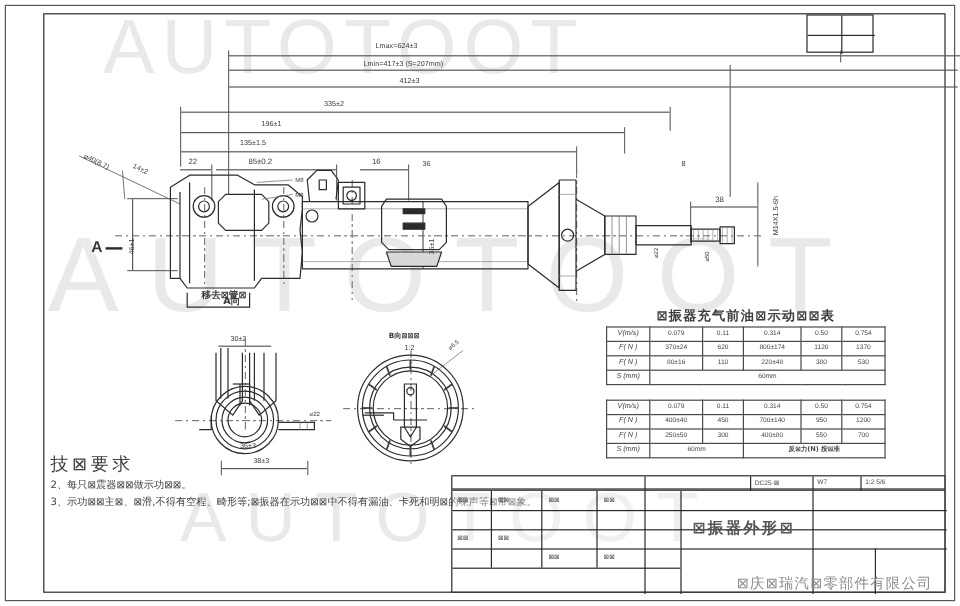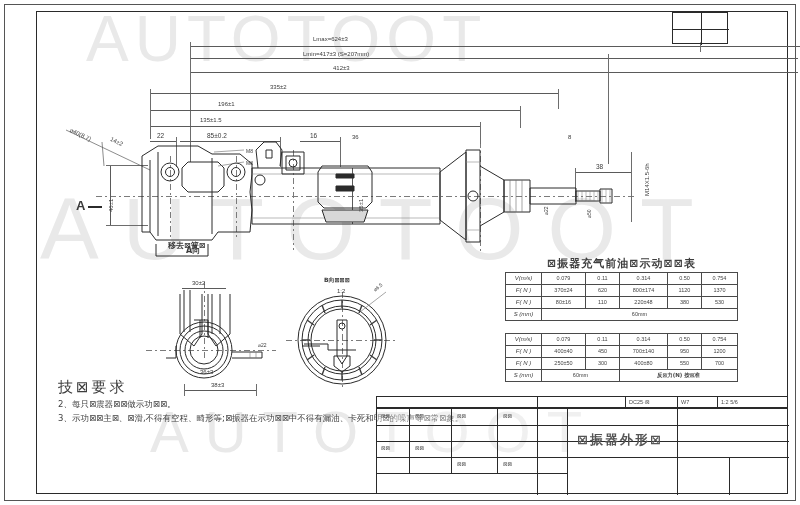--- a/index.html
+++ b/index.html
@@ -424,21 +424,21 @@
       </tr>
       <tr>
         <td class="lab">S (mm)</td>
         <td colspan="2">60mm</td>
         <td colspan="3" class="cn">反⊠力(N)  按⊠准</td>
       </tr>
     </tbody>
       </table>
   </div>
 
-  <div class="notes" style="left:58px; top:378px; width:600px;">
+  <div class="notes" style="left:42px; top:378px; width:600px;">
     <div class="notes-h">技⊠要求</div>
     <div class="note-line">2、每只⊠震器⊠⊠做示功⊠⊠。</div>
     <div class="note-line">3、示功⊠⊠主⊠、⊠滑,不得有空程、畸形等;⊠振器在示功⊠⊠中不得有漏油、卡死和明⊠的噪声等⊠常⊠象。</div>
   </div>
 
   <div class="tb" style="left:376px; top:408px; width:412px; height:86px;">
     <div class="r" style="left:0; top:16px; width:412px;"></div>
     <div class="r" style="left:0; top:32px; width:412px;"></div>
     <div class="r" style="left:0; top:48px; width:412px;"></div>
     <div class="r" style="left:0; top:64px; width:190px;"></div>
@@ -465,19 +465,20 @@
   <div class="tb" style="left:376px; top:396px; width:412px; height:12px;">
     <div class="c" style="left:160px; top:0; height:12px;"></div>
     <div class="c" style="left:248px; top:0; height:12px;"></div>
     <div class="c" style="left:300px; top:0; height:12px;"></div>
     <div class="c" style="left:340px; top:0; height:12px;"></div>
     <div class="tb-txt" style="left:252px; top:2px;">DC25·⊠</div>
     <div class="tb-txt" style="left:304px; top:2px;">W7</div>
     <div class="tb-txt" style="left:344px; top:2px;">1:2 5/6</div>
   </div>
 
+  <div class="company" style="left:614px; top:478px;">⊠庆⊠瑞汽⊠零部件有限公司</div>
 
   <div class="tb" style="left:672px; top:12px; width:56px; height:32px;">
     <div class="r" style="left:0; top:16px; width:56px;"></div>
     <div class="c" style="left:28px; top:0; height:32px;"></div>
   </div>
 
 </div>
 
 </body></html>

